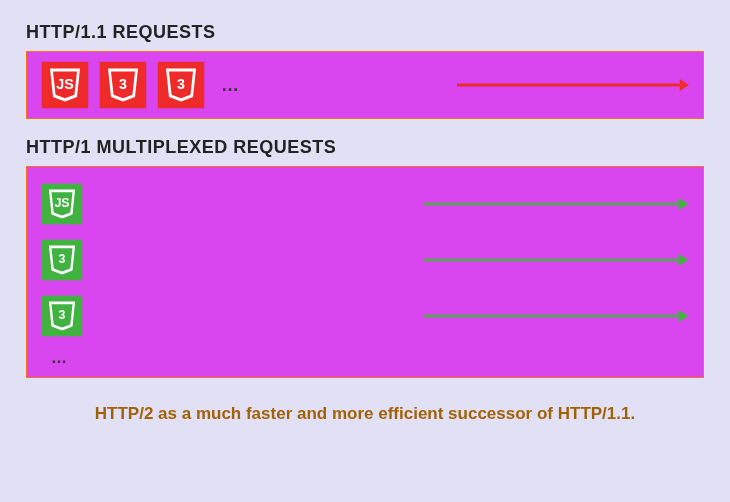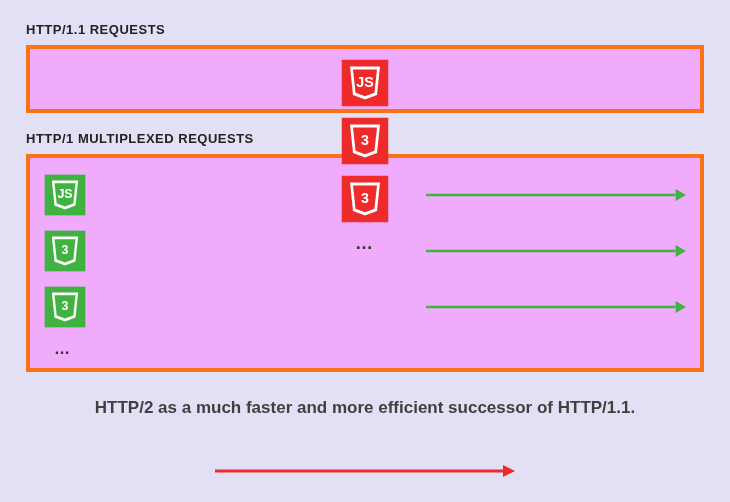--- a/index.html
+++ b/index.html
@@ -5,32 +5,31 @@
   * { box-sizing: border-box; margin: 0; padding: 0; }
   body {
     width: 730px;
     height: 502px;
     background: #E2E0F5;
     font-family: -apple-system, BlinkMacSystemFont, "Segoe UI", Arial, sans-serif;
     padding: 22px 26px 0 26px;
     overflow: hidden;
   }
   .section-title {
-    font-size: 13px;
+    font-size: 18px;
     font-weight: 700;
     letter-spacing: 0.5px;
     color: #222;
     margin-bottom: 8px;
   }
   .panel {
-    background: #f0abfc;
-    border: 4px solid #f97316;
+    background: #d946ef;
+    border: 1px solid #f97316;
     padding: 10px 14px;
     margin-bottom: 18px;
-    flex-direction: column;
   }
   .panel-http1 {
     display: flex;
     align-items: center;
     gap: 10px;
     height: 68px;
   }
   .panel-http2 {
     padding: 14px 14px 10px 14px;
   }
@@ -75,21 +74,21 @@
     width: 100%;
     height: 14px;
   }
   .arrow-spacer {
     flex: 0 0 190px;
   }
   .caption {
     text-align: center;
     font-size: 17px;
     font-weight: 700;
-    color: #404040;
+    color: #a16207;
     line-height: 1.45;
     padding: 6px 60px 0 60px;
   }
 </style>
 </head>
 <body>
 
 <div class="section-title">HTTP/1.1 REQUESTS</div>
 <div class="panel panel-http1">
   <div class="badge">

